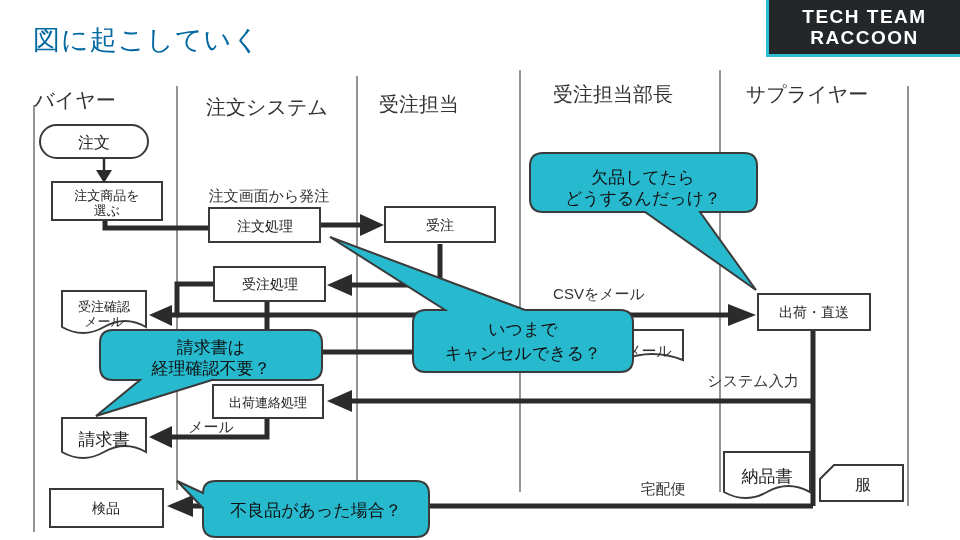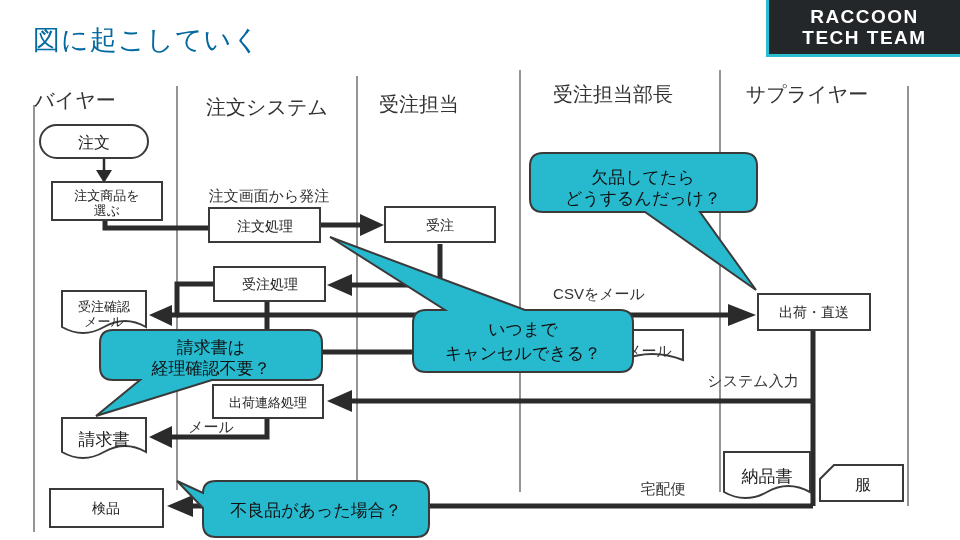--- a/index.html
+++ b/index.html
@@ -175,17 +175,17 @@
     <g>
       <path class="bubble" d="M216,481 H416 Q429,481 429,494 V524 Q429,537 416,537 H216 Q203,537 203,524 V508 L177,481 L203,493 Q203,481 216,481 Z"></path>
       <text class="bub" x="316" y="510" text-anchor="middle" dominant-baseline="central">不良品があった場合？</text>
     </g>
 
   </svg>
 
   <div class="title">図に起こしていく</div>
 
   <div class="logo">
+    <div>TECH TEAM</div>
     <div>RACCOON</div>
-    <div>TECH TEAM</div>
   </div>
 
 </div>
 
 </body></html>

